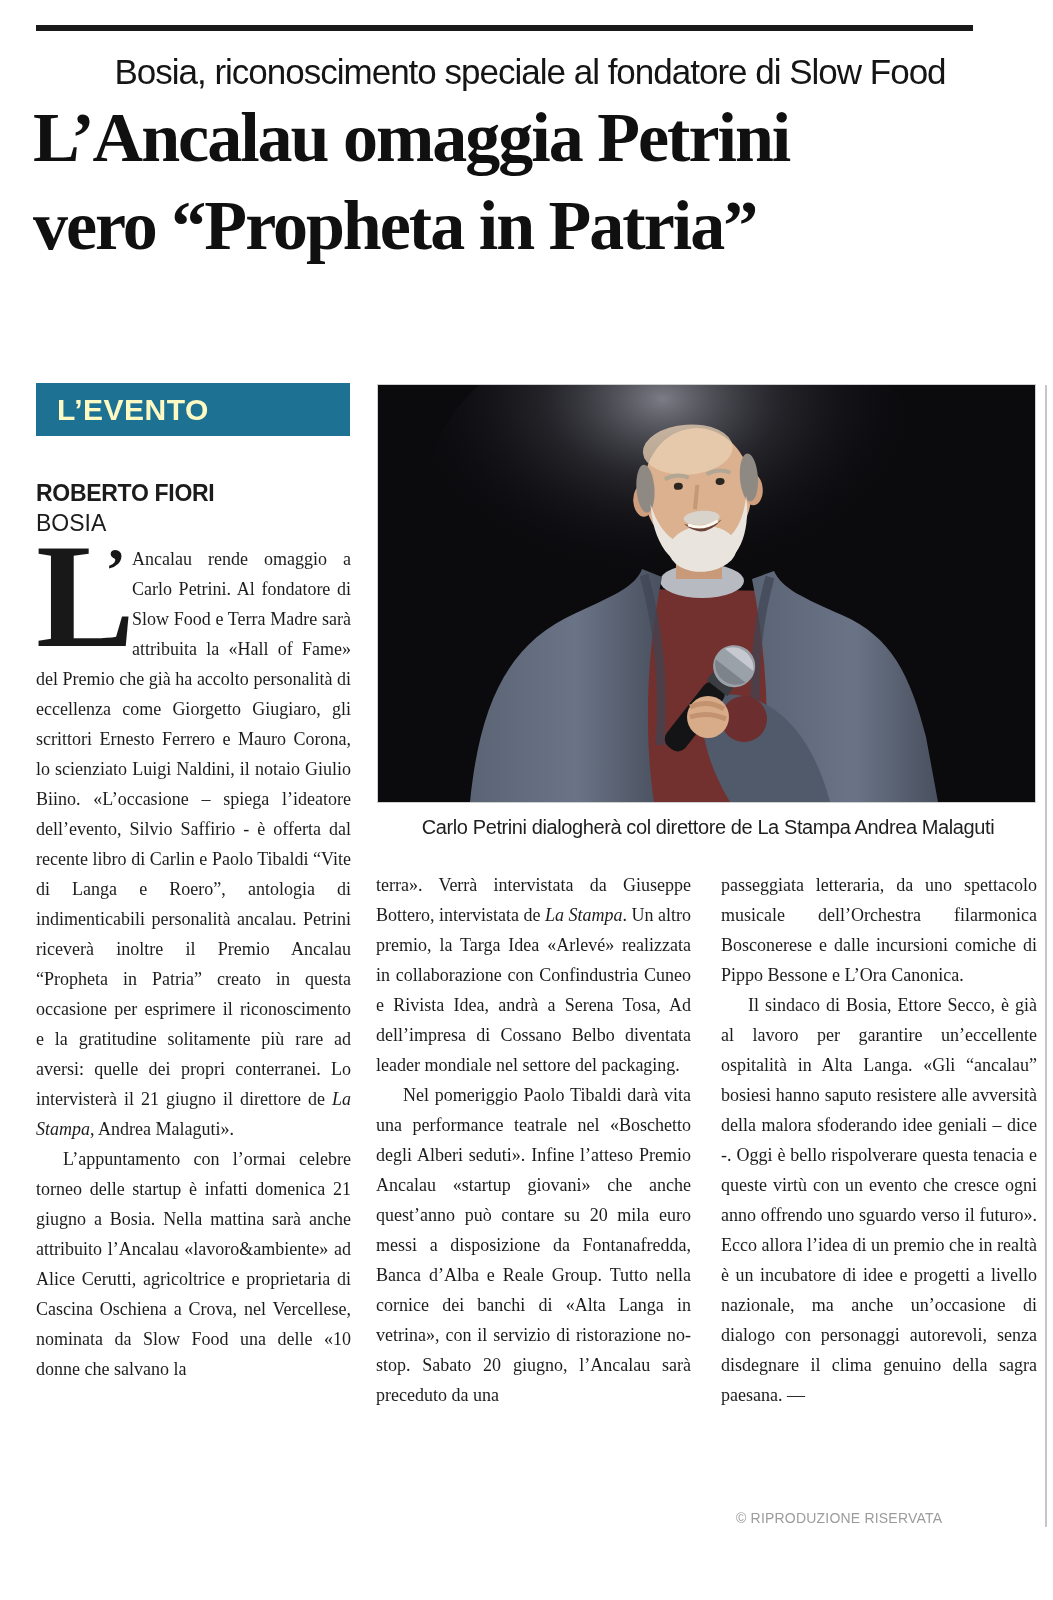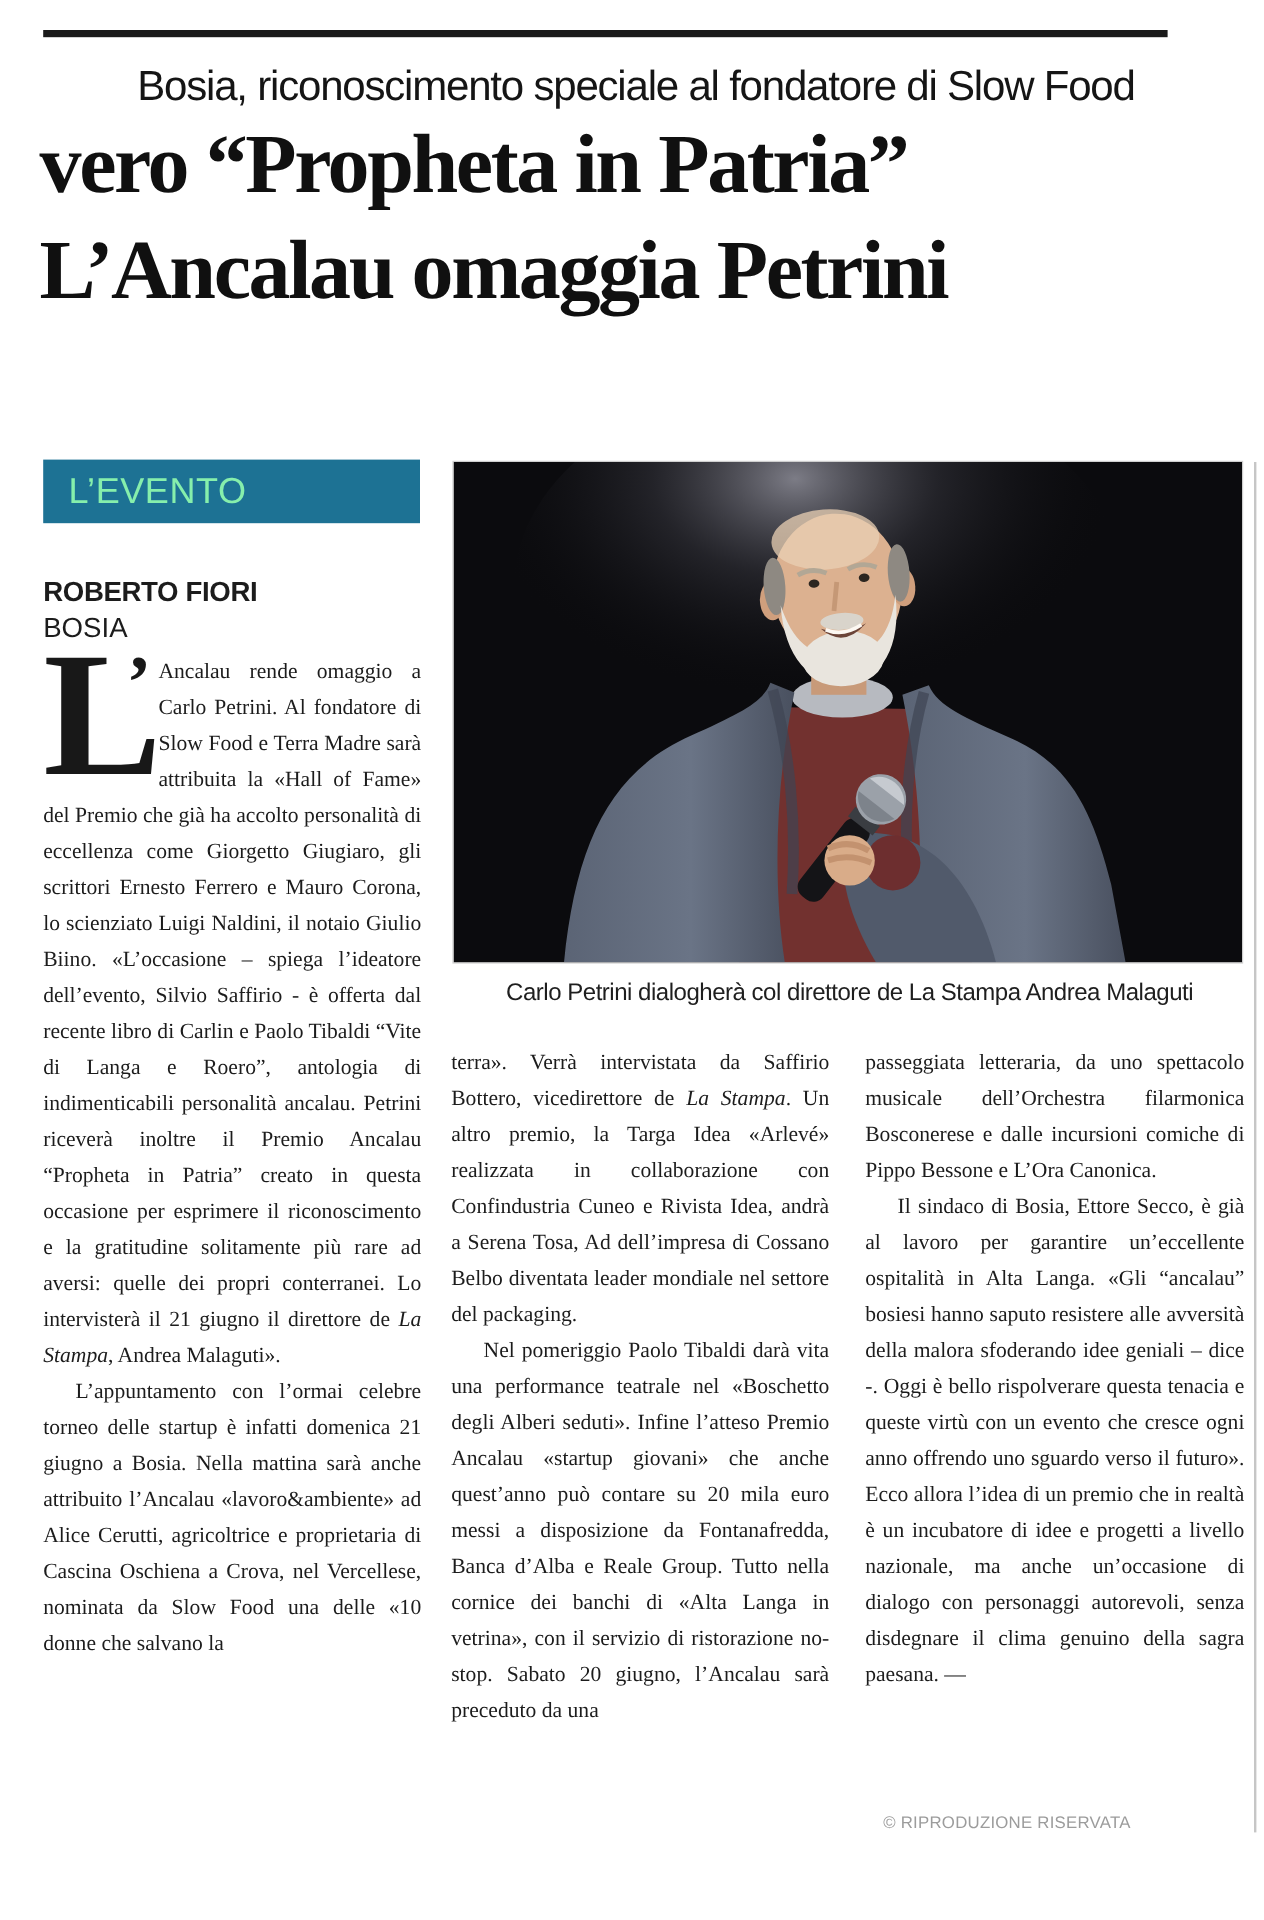--- a/index.html
+++ b/index.html
@@ -7,21 +7,21 @@
         font-family:"Liberation Serif","DejaVu Serif",serif;color:#1c1c1c;}
   .top-rule{position:absolute;left:36px;top:25px;width:937px;height:6px;background:#1a1a1a;}
   .kicker{position:absolute;left:35px;top:52px;width:990px;
           font-family:"Liberation Sans","DejaVu Sans",sans-serif;
           font-size:35px;letter-spacing:-1px;color:#151515;white-space:nowrap;text-align:center;}
   .headline{position:absolute;left:33px;top:94px;width:1005px;
             font-weight:700;font-size:70px;line-height:88px;letter-spacing:-2px;color:#101010;}
   .badge{position:absolute;left:36px;top:383px;width:314px;height:53px;background:#1d7294;}
   .badge span{display:block;padding-left:21px;line-height:54px;
               font-family:"Liberation Sans","DejaVu Sans",sans-serif;
-              font-weight:400;font-size:30px;color:#86efac;letter-spacing:0.5px;}
+              font-weight:700;font-size:30px;color:#fef9c3;letter-spacing:0.5px;}
   .byline{position:absolute;left:36px;top:458px;
           font-family:"Liberation Sans","DejaVu Sans",sans-serif;font-size:23px;line-height:30px;margin-top:20px;}
   .byline .author{font-weight:700;letter-spacing:-0.3px;}
   .photo{position:absolute;left:378px;top:385px;width:657px;height:417px;
          background:#0b0b0e;outline:1px solid #cfcfcf;}
   .photo svg{display:block;}
   .caption{position:absolute;left:378px;top:816px;width:660px;
            font-family:"Liberation Sans","DejaVu Sans",sans-serif;
            font-size:20px;letter-spacing:-0.4px;color:#1e1e1e;white-space:nowrap;text-align:center;}
   .col{position:absolute;width:315px;}
@@ -42,22 +42,22 @@
 </head>
 <body>
 
 <div class="page">
 
   <div class="top-rule"></div>
 
   <div class="kicker">Bosia, riconoscimento speciale al fondatore di Slow Food</div>
 
   <h1 class="headline" style="margin:0;">
+    <span style="display:block;">L’Ancalau omaggia Petrini</span>
     <span style="display:block;">vero “Propheta in Patria”</span>
-    <span style="display:block;">L’Ancalau omaggia Petrini</span>
   </h1>
 
   <div class="badge">
     <span>L’EVENTO</span>
   </div>
 
   <div class="byline">
     <div class="author">ROBERTO FIORI</div>
     <div class="place">BOSIA</div>
   </div>
@@ -135,21 +135,21 @@
   <div class="col col1">
     <div class="dropcap">
       <span class="dc-l">L</span>
       <span class="dc-a">’</span>
     </div>
     <p class="body"><span>Ancalau rende omaggio a Carlo Petrini. Al fondatore di Slow Food e Terra Madre sarà attribuita la «Hall of Fame» del Premio che già ha accolto personalità di eccellenza come Giorgetto Giugiaro, gli scrittori Ernesto Ferrero e Mauro Corona, lo scienziato Luigi Naldini, il notaio Giulio Biino. «L’occasione – spiega l’ideatore dell’evento, Silvio Saffirio - è offerta dal recente libro di Carlin e Paolo Tibaldi “Vite di Langa e Roero”, antologia di indimenticabili personalità ancalau. Petrini riceverà inoltre il Premio Ancalau “Propheta in Patria” creato in questa occasione per esprimere il riconoscimento e la gratitudine solitamente più rare ad aversi: quelle dei propri conterranei. Lo intervisterà il 21 giugno il direttore de </span><span class="it">La Stampa</span><span>, Andrea Malaguti».</span></p>
     <p class="body indent">L’appuntamento con l’ormai celebre torneo delle startup è infatti domenica 21 giugno a Bosia. Nella mattina sarà anche attribuito l’Ancalau «lavoro&amp;ambiente» ad Alice Cerutti, agricoltrice e proprietaria di Cascina Oschiena a Crova, nel Vercellese, nominata da Slow Food una delle «10 donne che salvano la</p>
   </div>
 
   <div class="col col2">
-    <p class="body"><span>terra». Verrà intervistata da Saffirio Bottero, vicedirettore de </span><span class="it">La Stampa</span><span>. Un altro premio, la Targa Idea «Arlevé» realizzata in collaborazione con Confindustria Cuneo e Rivista Idea, andrà a Serena Tosa, Ad dell’impresa di Cossano Belbo diventata leader mondiale nel settore del packaging.</span></p>
+    <p class="body"><span>terra». Verrà intervistata da Giuseppe Bottero, intervistata de </span><span class="it">La Stampa</span><span>. Un altro premio, la Targa Idea «Arlevé» realizzata in collaborazione con Confindustria Cuneo e Rivista Idea, andrà a Serena Tosa, Ad dell’impresa di Cossano Belbo diventata leader mondiale nel settore del packaging.</span></p>
     <p class="body indent">Nel pomeriggio Paolo Tibaldi darà vita una performance teatrale nel «Boschetto degli Alberi seduti». Infine l’atteso Premio Ancalau «startup giovani» che anche quest’anno può contare su 20 mila euro messi a disposizione da Fontanafredda, Banca d’Alba e Reale Group. Tutto nella cornice dei banchi di «Alta Langa in vetrina», con il servizio di ristorazione no-stop. Sabato 20 giugno, l’Ancalau sarà preceduto da una</p>
   </div>
 
   <div class="col col3">
     <p class="body">passeggiata letteraria, da uno spettacolo musicale dell’Orchestra filarmonica Bosconerese e dalle incursioni comiche di Pippo Bessone e L’Ora Canonica.</p>
     <p class="body indent">Il sindaco di Bosia, Ettore Secco, è già al lavoro per garantire un’eccellente ospitalità in Alta Langa. «Gli “ancalau” bosiesi hanno saputo resistere alle avversità della malora sfoderando idee geniali – dice -. Oggi è bello rispolverare questa tenacia e queste virtù con un evento che cresce ogni anno offrendo uno sguardo verso il futuro». Ecco allora l’idea di un premio che in realtà è un incubatore di idee e progetti a livello nazionale, ma anche un’occasione di dialogo con personaggi autorevoli, senza disdegnare il clima genuino della sagra paesana. —</p>
   </div>
 
   <div class="copyright">© RIPRODUZIONE RISERVATA</div>
 

